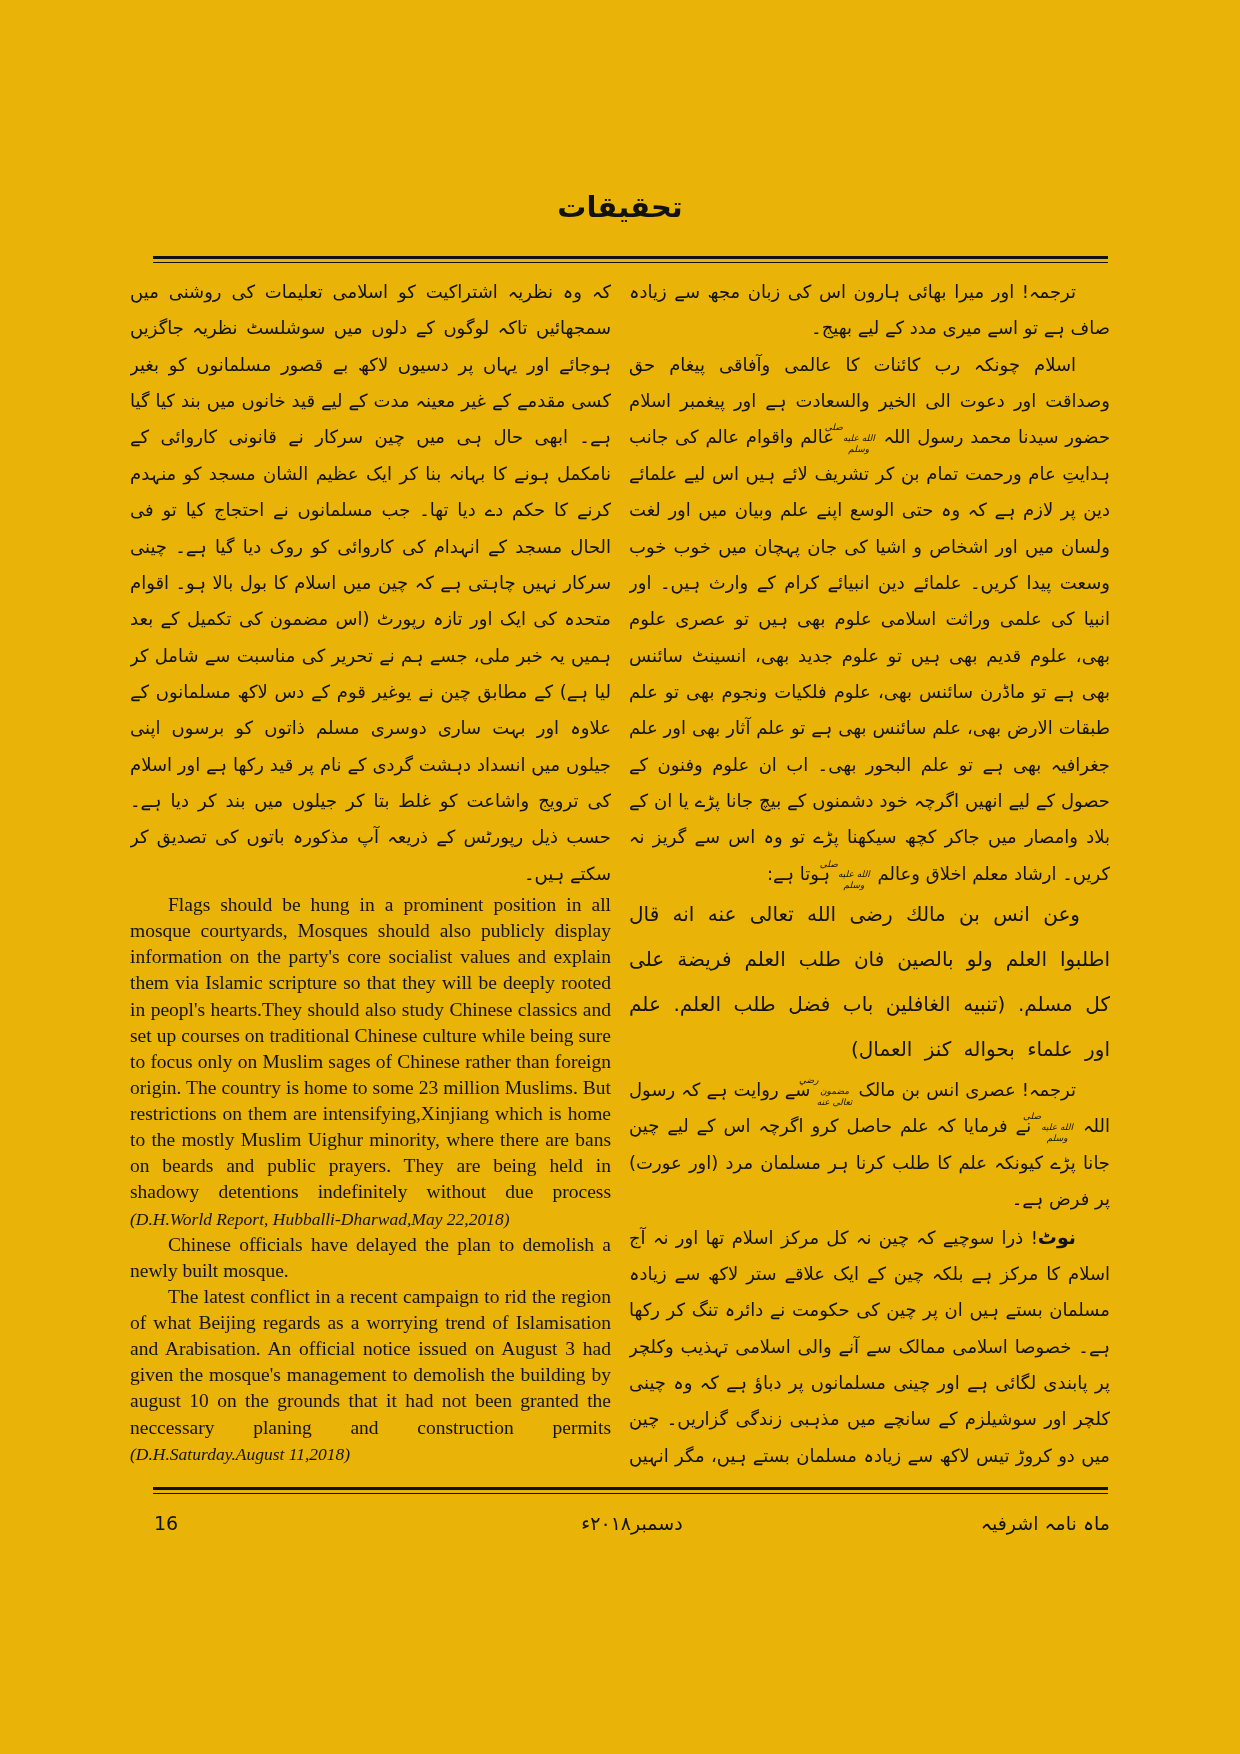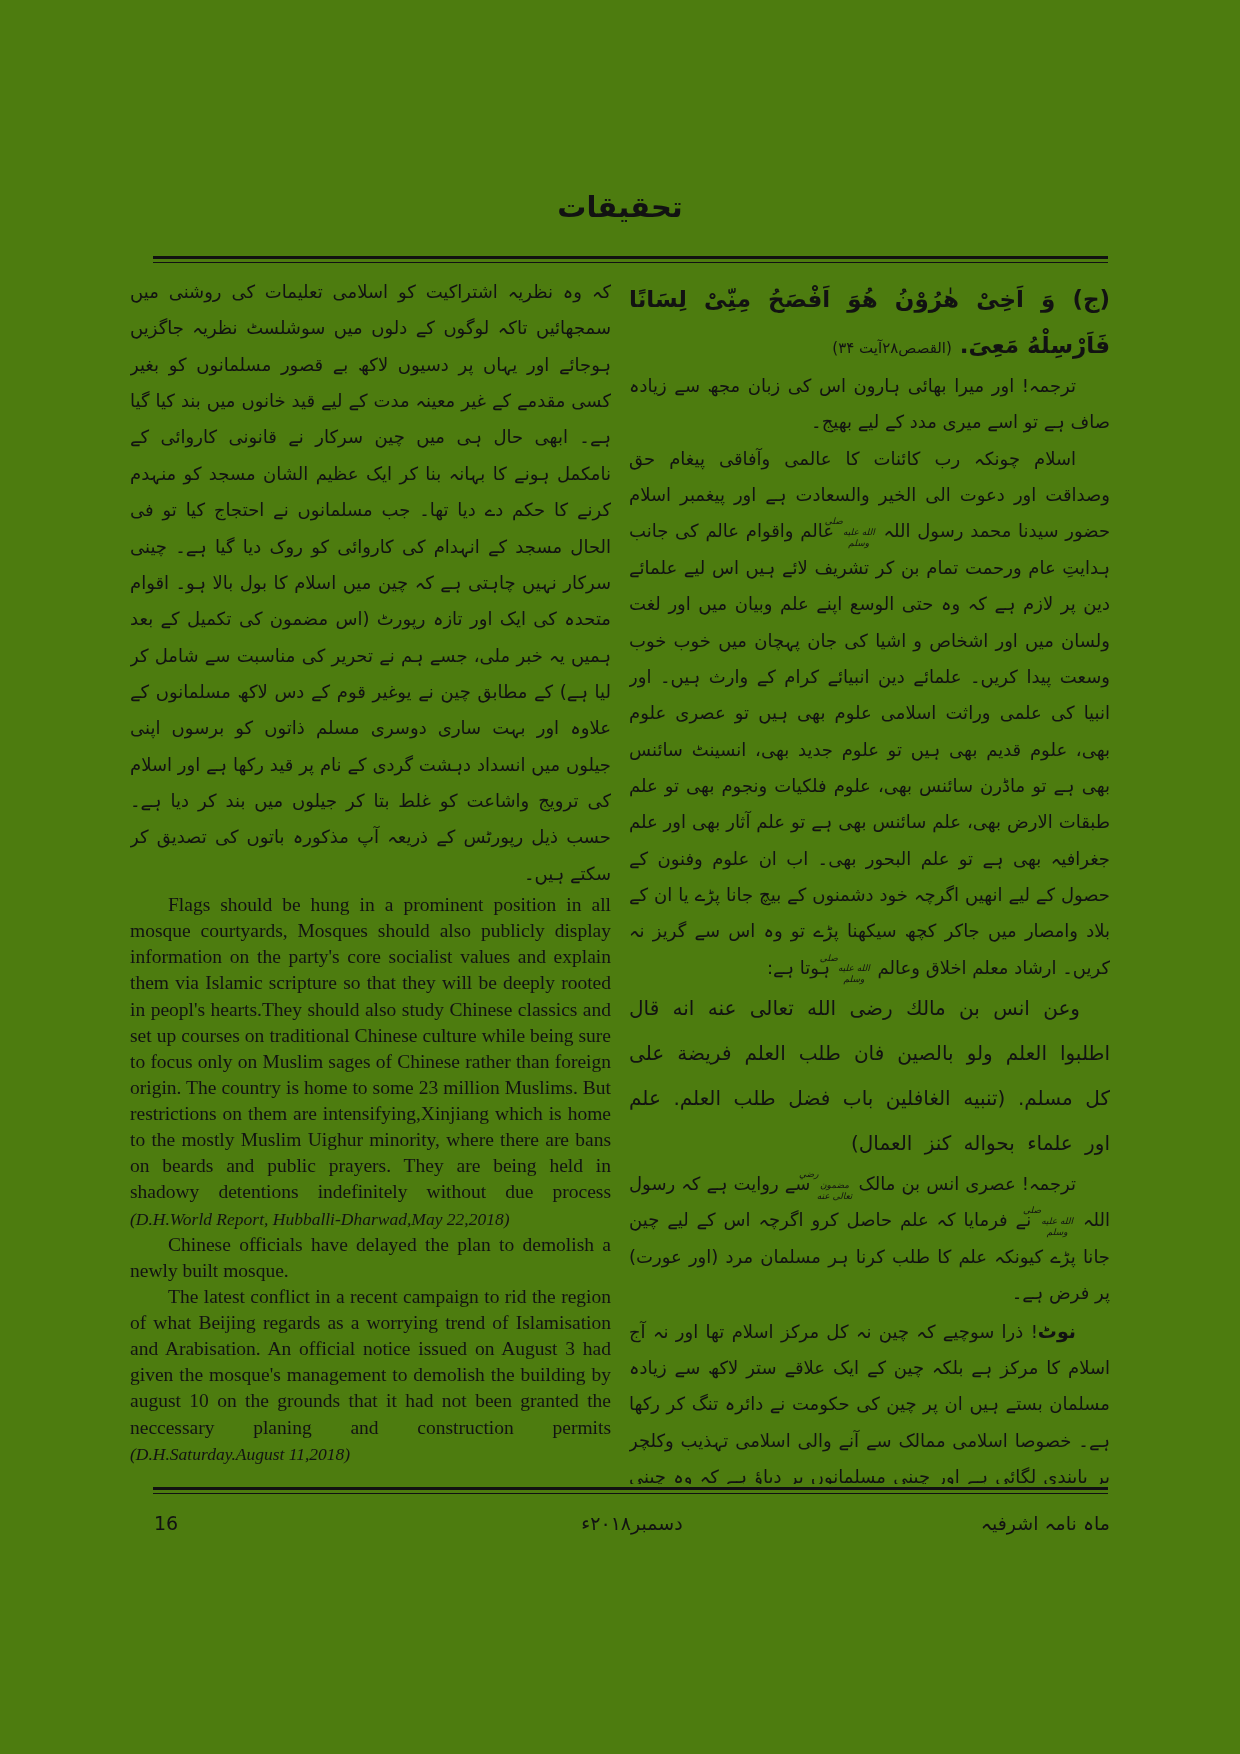--- a/index.html
+++ b/index.html
@@ -9,21 +9,21 @@
   }
   body {
     width: 1240px;
     height: 1754px;
     position: relative;
     color: #121212;
   }
   .page {
     position: absolute;
     inset: 0;
-    background: #4d7c0f;
+    background: #eab308;
   }
   .header-title {
     position: absolute;
     top: 190px;
     left: 0;
     width: 100%;
     text-align: center;
     direction: rtl;
     font-family: "DejaVu Sans", sans-serif;
     font-weight: bold;
@@ -151,21 +151,20 @@
 <div class="page">
 
   <div class="header-title">تحقیقات</div>
 
   <div class="double-rule top-rule"></div>
 
   <div class="columns">
 
     <div class="col">
 
-      <p class="verse"><span>(ج) وَ اَخِیْ هٰرُوْنُ هُوَ اَفْصَحُ مِنِّیْ لِسَانًا فَاَرْسِلْهُ مَعِیَ.</span> <span class="verse-ref">(القصص۲۸آیت ۳۴)</span></p>
 
       <p class="urdu indent"><span>ترجمہ!</span> <span>اور میرا بھائی ہارون اس کی زبان مجھ سے زیادہ صاف ہے تو اسے میری مدد کے لیے بھیج۔</span></p>
 
       <p class="urdu indent"><span>اسلام چونکہ رب کائنات کا عالمی وآفاقی پیغام حق وصداقت اور دعوت الی الخیر والسعادت ہے اور پیغمبر اسلام حضور سیدنا محمد رسول اللہ</span> <span class="saw">صلى الله عليه وسلم</span> <span>عالم واقوام عالم کی جانب ہدایتِ عام ورحمت تمام بن کر تشریف لائے ہیں اس لیے علمائے دین پر لازم ہے کہ وہ حتی الوسع اپنے علم وبیان میں اور لغت ولسان میں اور اشخاص و اشیا کی جان پہچان میں خوب خوب وسعت پیدا کریں۔ علمائے دین انبیائے کرام کے وارث ہیں۔ اور انبیا کی علمی وراثت اسلامی علوم بھی ہیں تو عصری علوم بھی، علوم قدیم بھی ہیں تو علوم جدید بھی، انسینٹ سائنس بھی ہے تو ماڈرن سائنس بھی، علوم فلکیات ونجوم بھی تو علم طبقات الارض بھی، علم سائنس بھی ہے تو علم آثار بھی اور علم جغرافیہ بھی ہے تو علم البحور بھی۔ اب ان علوم وفنون کے حصول کے لیے انھیں اگرچہ خود دشمنوں کے بیچ جانا پڑے یا ان کے بلاد وامصار میں جاکر کچھ سیکھنا پڑے تو وہ اس سے گریز نہ کریں۔ ارشاد معلم اخلاق وعالم</span> <span class="saw">صلى الله عليه وسلم</span> <span>ہوتا ہے:</span></p>
 
       <p class="hadith">وعن انس بن مالك رضى الله تعالى عنه انه قال اطلبوا العلم ولو بالصين فان طلب العلم فريضة على كل مسلم. (تنبيه الغافلين باب فضل طلب العلم. علم اور علماء بحواله كنز العمال)</p>
 
       <p class="urdu indent"><span>ترجمہ!</span> <span>عصری انس بن مالک</span> <span class="saw">رضي مضمون تعالى عنه</span> <span>سے روایت ہے کہ رسول اللہ</span> <span class="saw">صلى الله عليه وسلم</span> <span>نے فرمایا کہ علم حاصل کرو اگرچہ اس کے لیے چین جانا پڑے کیونکہ علم کا طلب کرنا ہر مسلمان مرد (اور عورت) پر فرض ہے۔</span></p>
 
       <p class="urdu indent"><span class="note-lead">نوٹ</span><span>! ذرا سوچیے کہ چین نہ کل مرکز اسلام تھا اور نہ آج اسلام کا مرکز ہے بلکہ چین کے ایک علاقے ستر لاکھ سے زیادہ مسلمان بستے ہیں ان پر چین کی حکومت نے دائرہ تنگ کر رکھا ہے۔ خصوصا اسلامی ممالک سے آنے والی اسلامی تہذیب وکلچر پر پابندی لگائی ہے اور چینی مسلمانوں پر دباؤ ہے کہ وہ چینی کلچر اور سوشیلزم کے سانچے میں مذہبی زندگی گزاریں۔ چین میں دو کروڑ تیس لاکھ سے زیادہ مسلمان بستے ہیں، مگر انہیں چہروں پر ڈاڑھی رکھنے کی اجازت نہیں ہے، اسی طرح وہاں کھلی جگہوں پر نماز ادا کرنے پر بھی پابندی ہے، مساجد کو پابند کیا گیا ہے</span></p>

